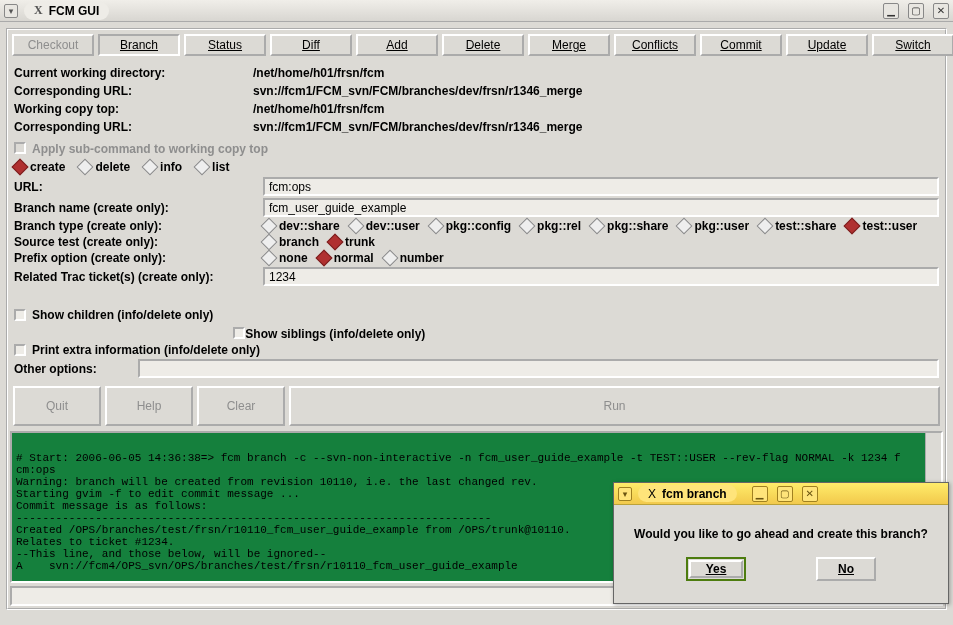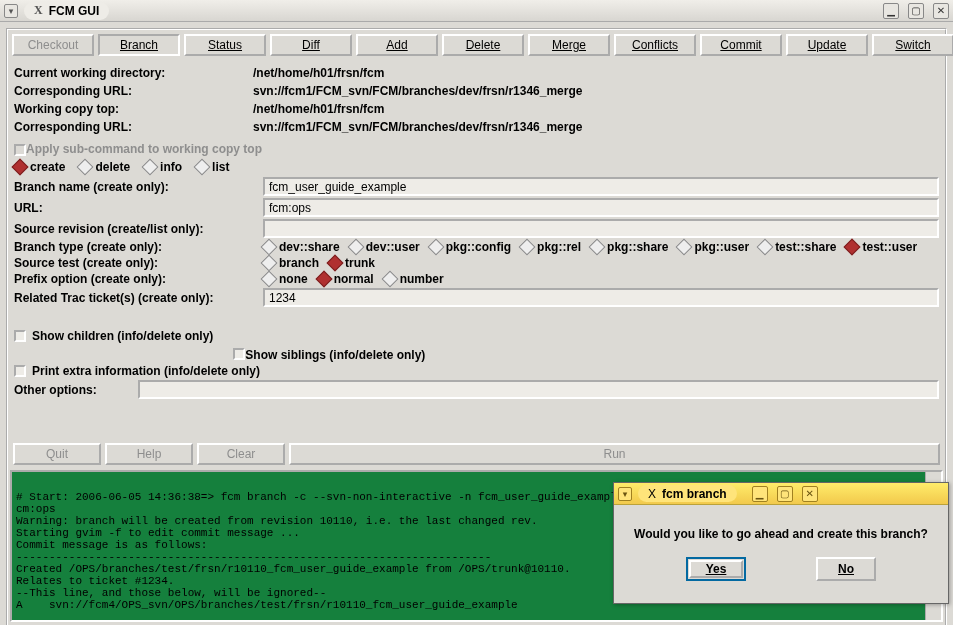--- a/index.html
+++ b/index.html
@@ -69,21 +69,21 @@
     text-decoration:underline;
   }
   .tbbtn.active { border:2px inset #fff; }
   .tbbtn.disabled { color:#8e8e8e; text-decoration:none; }
 
   .info-rows { padding: 2px 4px 4px 4px; }
   .info-row { display:flex; gap:4px; line-height:18px; }
   .info-label { width:235px; font-weight:bold; }
   .info-val { font-weight:bold; }
 
-  .check-row { display:flex; align-items:flex-end; padding:2px 4px; color:#8e8e8e; font-weight:bold;}
+  .check-row { display:flex; align-items:flex-start; gap:6px; padding:2px 4px; color:#8e8e8e; font-weight:bold;}
   .checkbox-dis { width:12px;height:12px;border:2px inset #fff; background:#dcdad5;}
 
   .radio-row { display:flex; align-items:center; gap:8px; padding:2px 4px; }
   .diamond {
     width:12px;height:12px;
     transform:rotate(45deg);
     border:1px solid #888;
     background:#eee;
     display:inline-block;
   }
@@ -103,24 +103,23 @@
   }
   .radio-opts { display:flex; align-items:center; gap:10px; flex-wrap:wrap; }
   .radio-opt { display:flex; align-items:center; gap:4px; }
   .opt-label { font-weight:bold; }
 
   .chk { width:12px;height:12px;border:2px inset #fff;background:#eeece7;display:inline-block;}
   .chklbl { font-weight:bold; }
 
   .actionbar { display:flex; gap:4px; padding:3px; margin-top:4px;}
   .actbtn {
-    height:22px;border:2px outset #fff;background:#dcdad5;
+    height:40px;border:2px outset #fff;background:#dcdad5;
     display:flex;align-items:center;justify-content:center;
     color:#8e8e8e;
-    margin-top:36px;
   }
   .actbtn.small{width:88px;}
   .actbtn.run{flex:1;}
 
   .console {
     margin-top:2px;
     height:152px;
     border:2px inset #fff;
     background:#15803d;
     font-family:"Courier New",monospace;
@@ -160,21 +159,21 @@
   }
   .dlg-title .left-btn{width:14px;height:14px;border:1px solid #a08020;background:#ffe47a;border-radius:2px;display:flex;align-items:center;justify-content:center;font-size:9px;color:#6a5410;}
   .dlg-title .twrap{display:flex;align-items:center;gap:6px;background:#ffe47a;border-radius:9px;padding:0 10px;height:17px;}
   .dlg-title .title{font-weight:bold;font-size:12px;}
   .dlg-title .wbtn{background:#ffe47a;border-color:#a08020;color:#6a5410;}
   .dlg-body{flex:1;display:flex;flex-direction:column;align-items:center;justify-content:center;gap:16px;padding:10px;}
   .dlg-msg{font-weight:bold;font-size:12px;}
   .dlg-btns{display:flex;gap:70px;}
   .dlg-btn{width:60px;height:24px;border:2px outset #fff;background:#dcdad5;display:flex;align-items:center;justify-content:center;font-weight:bold;}
   .dlg-btn .u{text-decoration:underline;}
-  .dlg-btn.default{border:2px solid #0369a1;padding:1px;}
+  .dlg-btn.default{border:2px solid #4d7c0f;padding:1px;}
   .dlg-btn.default .inner{border:2px outset #fff;width:100%;height:100%;display:flex;align-items:center;justify-content:center;}
 </style>
 </head>
 <body>
 
 <div class="titlebar">
   <div class="left-btn">▾</div>
   <div class="title-wrap">
     <span class="x-glyph">X</span>
     <span class="title">FCM GUI</span>
@@ -239,33 +238,29 @@
           <span class="diamond"></span>
           <span class="rlabel">info</span>
         </span>
       <span class="radio-opt">
           <span class="diamond"></span>
           <span class="rlabel">list</span>
         </span>
     </div>
 
     <div class="form-row">
+        <div class="form-label">URL:</div>
+        <input class="txtin" value="fcm:ops" style="">
+      </div>
+
+    <div class="form-row">
         <div class="form-label">Branch name (create only):</div>
         <input class="txtin" value="fcm_user_guide_example" style="">
       </div>
 
-    <div class="form-row">
-        <div class="form-label">URL:</div>
-        <input class="txtin" value="fcm:ops" style="">
-      </div>
-
-    <div class="form-row">
-        <div class="form-label">Source revision (create/list only):</div>
-        <input class="txtin" value="" style="">
-      </div>
 
     <div class="form-row">
       <div class="form-label">Branch type (create only):</div>
       <div class="radio-opts">
         <span class="radio-opt">
             <span class="diamond"></span>
             <span class="opt-label">dev::share</span>
           </span>
         <span class="radio-opt">
             <span class="diamond"></span>

